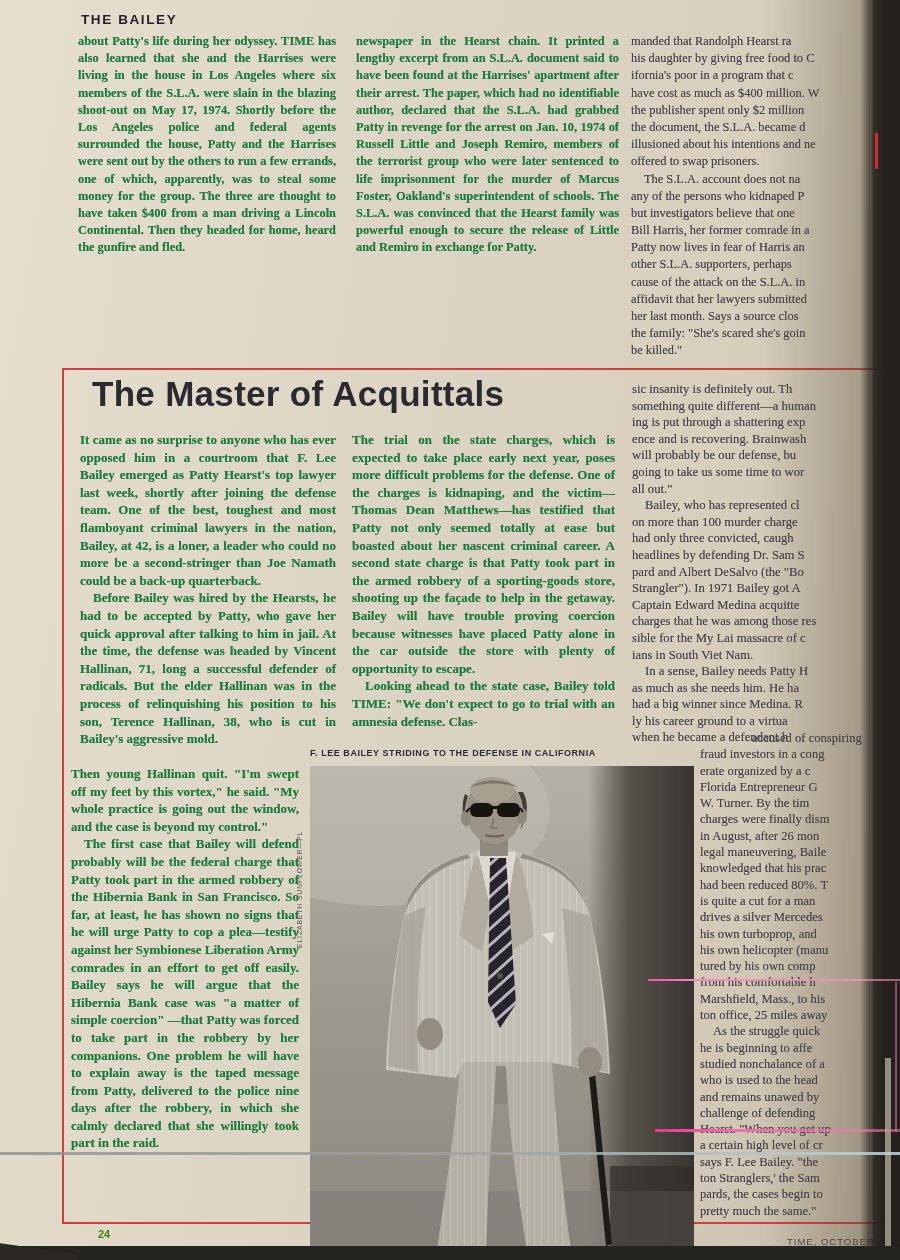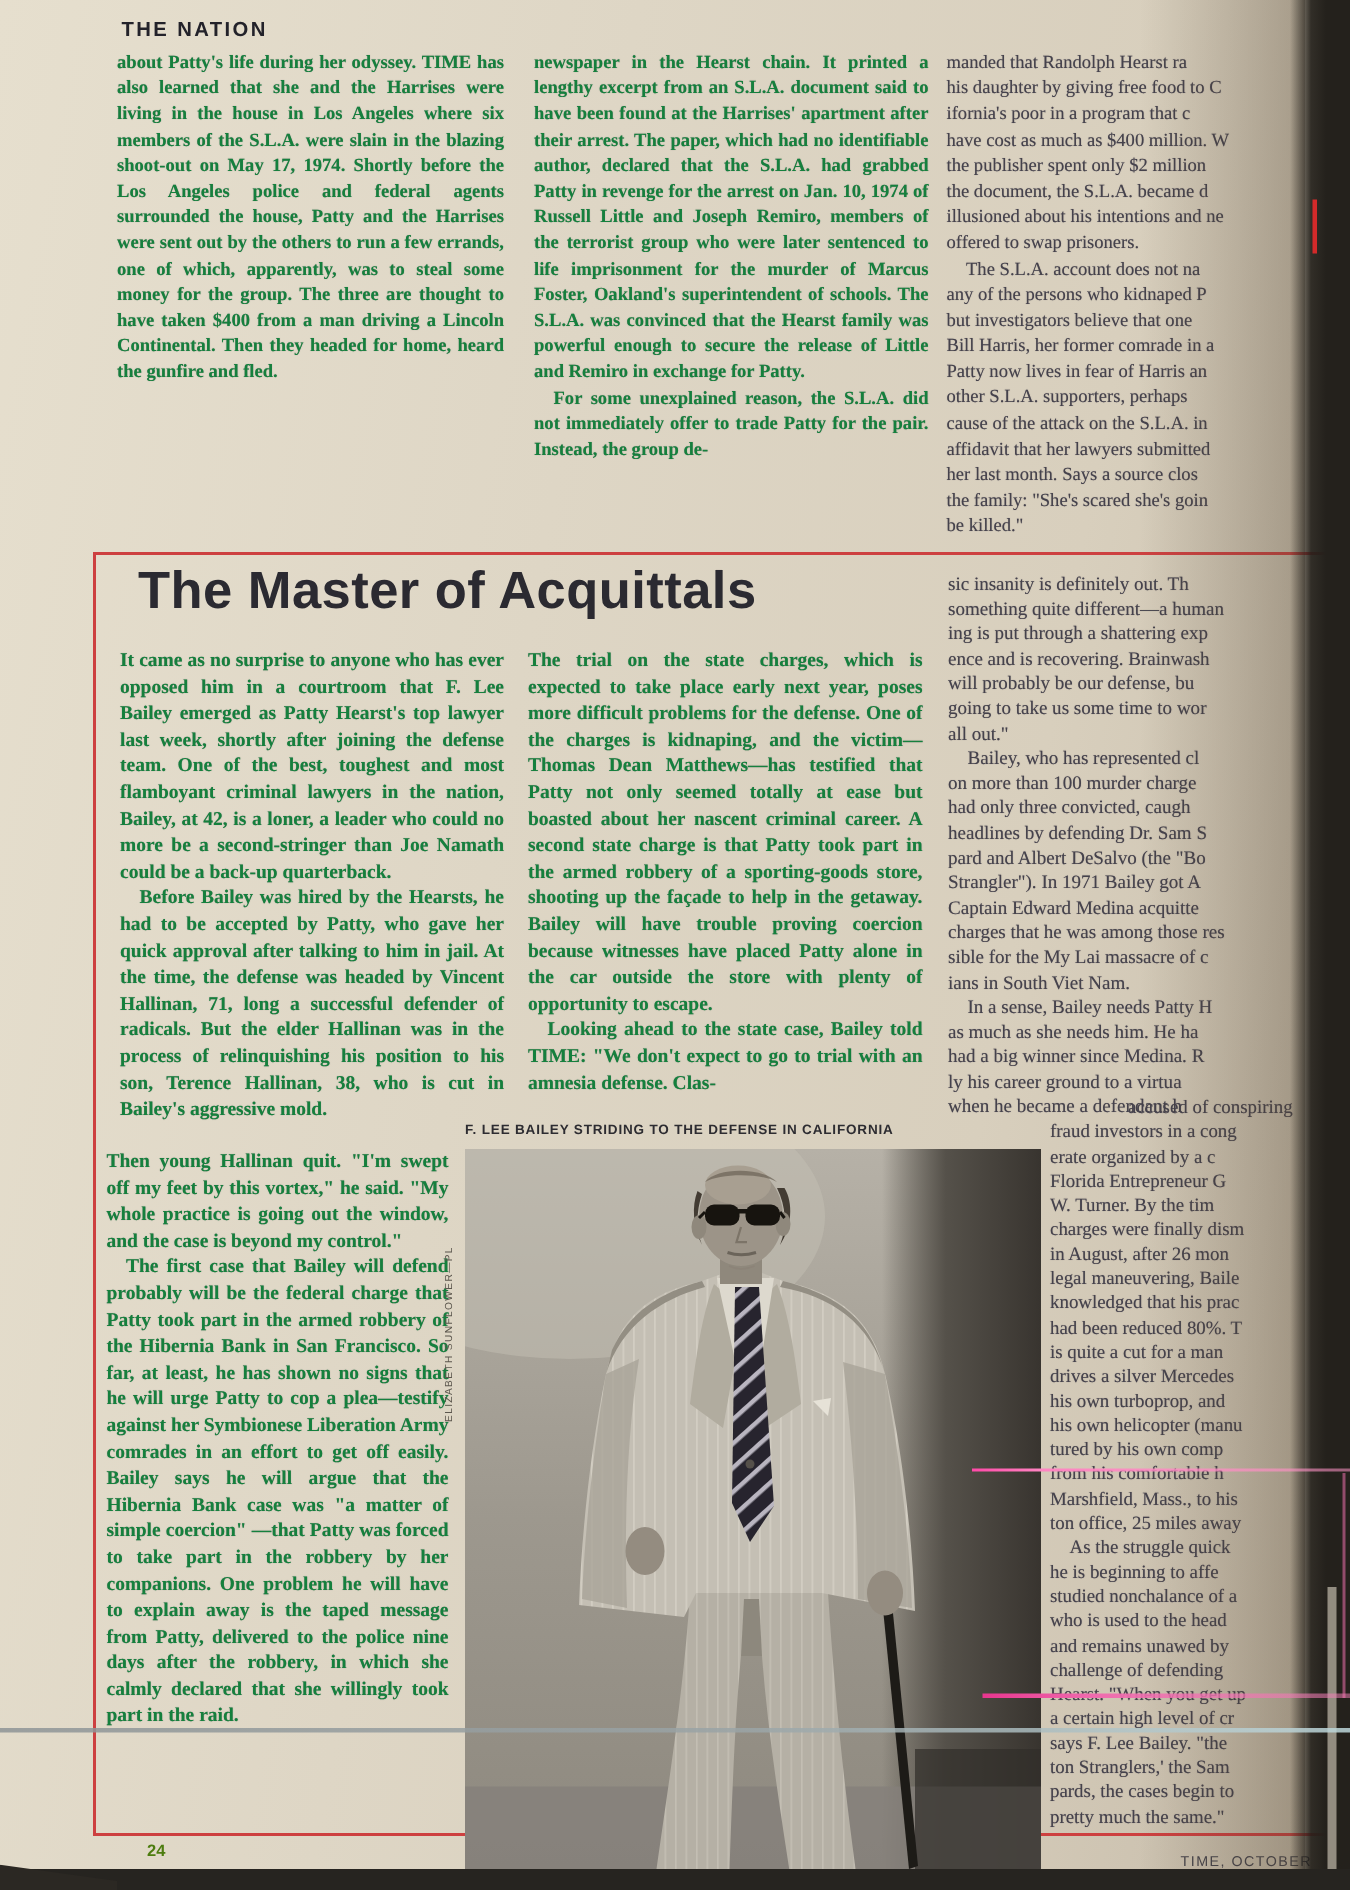--- a/index.html
+++ b/index.html
@@ -60,28 +60,27 @@
   .pink2{left:655px;top:1129px;width:245px;height:2.5px;
     background:linear-gradient(to right,#e8368f,#f06bae 30%,rgba(244,130,185,.5));}
   .grayline{left:0;top:1152px;width:900px;height:2.5px;opacity:.85;
     background:linear-gradient(to right,#8e9496,#9aa4a6 55%,#bdd7db);}
   .redmark{left:875px;top:133px;width:3px;height:36px;background:#d32a2a;z-index:70;}
   .pinkv{left:895px;top:982px;width:2px;height:150px;background:rgba(255,120,185,.5);z-index:61;}
 </style>
 </head>
 <body>
 
-<div class="abs nation">THE NATION</div>
+<div class="abs nation">THE BAILEY</div>
 
 <div class="col" style="left:78px;top:33px;width:258px;">
     <div class="p">about Patty's life during her odyssey. TIME has also learned that she and the Harrises were living in the house in Los Angeles where six members of the S.L.A. were slain in the blazing shoot-out on May 17, 1974. Shortly before the Los Angeles police and federal agents surrounded the house, Patty and the Harrises were sent out by the others to run a few errands, one of which, apparently, was to steal some money for the group. The three are thought to have taken $400 from a man driving a Lincoln Continental. Then they headed for home, heard the gunfire and fled.</div>
   </div>
 <div class="col" style="left:356px;top:33px;width:263px;">
     <div class="p">newspaper in the Hearst chain. It printed a lengthy excerpt from an S.L.A. document said to have been found at the Harrises' apartment after their arrest. The paper, which had no identifiable author, declared that the S.L.A. had grabbed Patty in revenge for the arrest on Jan. 10, 1974 of Russell Little and Joseph Remiro, members of the terrorist group who were later sentenced to life imprisonment for the murder of Marcus Foster, Oakland's superintendent of schools. The S.L.A. was convinced that the Hearst family was powerful enough to secure the release of Little and Remiro in exchange for Patty.</div>
-    <div class="p">For some unexplained reason, the S.L.A. did not immediately offer to trade Patty for the pair. Instead, the group de-</div>
   </div>
 <div class="lines" style="left:631px;top:33px;">
     <div>manded that Randolph Hearst ra</div>
     <div>his daughter by giving free food to C</div>
     <div>ifornia's poor in a program that c</div>
     <div>have cost as much as $400 million. W</div>
     <div>the publisher spent only $2 million</div>
     <div>the document, the S.L.A. became d</div>
     <div>illusioned about his intentions and ne</div>
     <div>offered to swap prisoners.</div>

